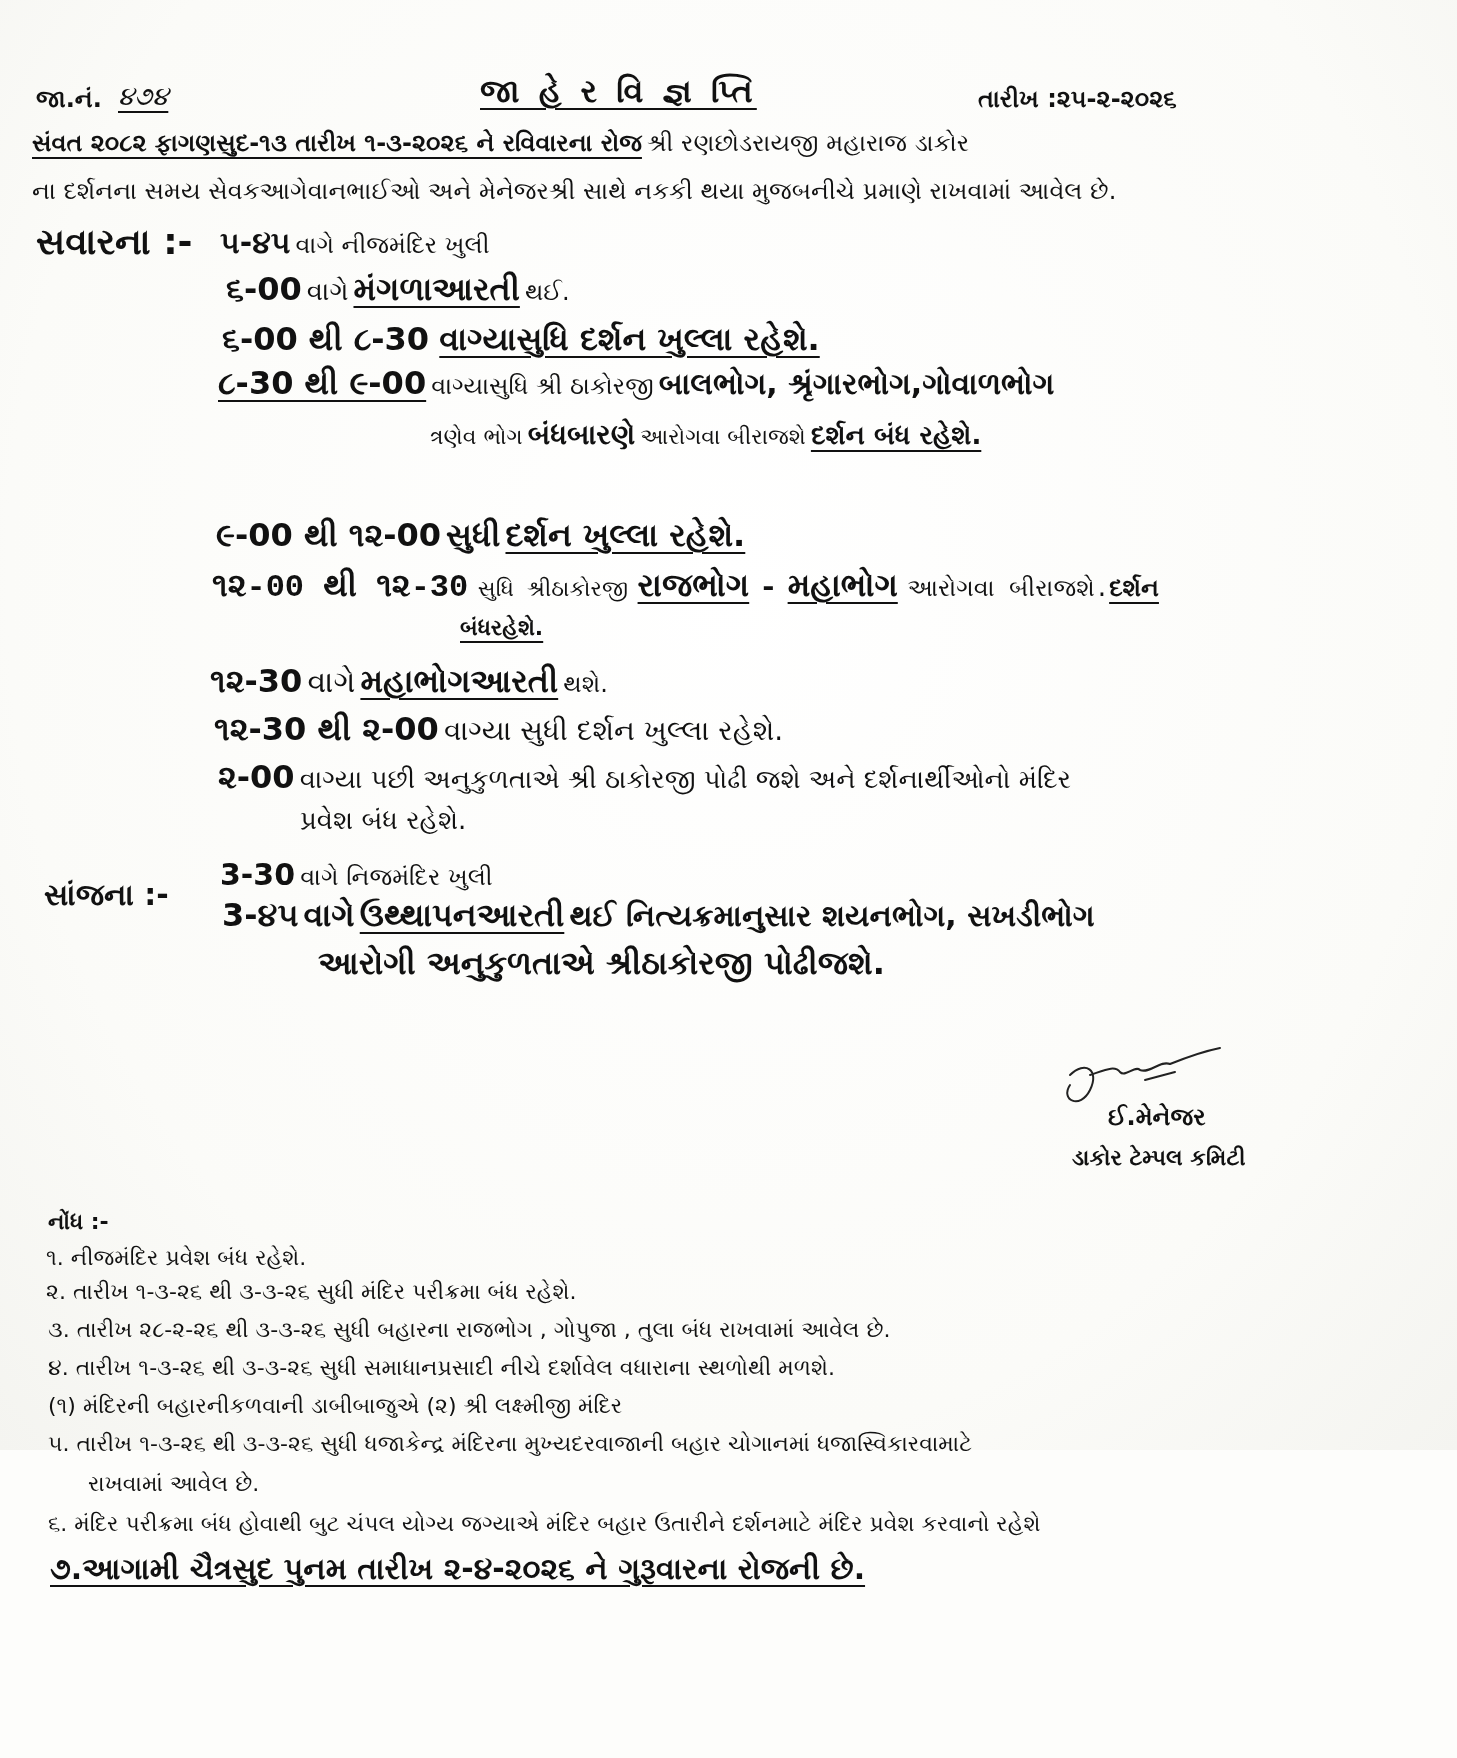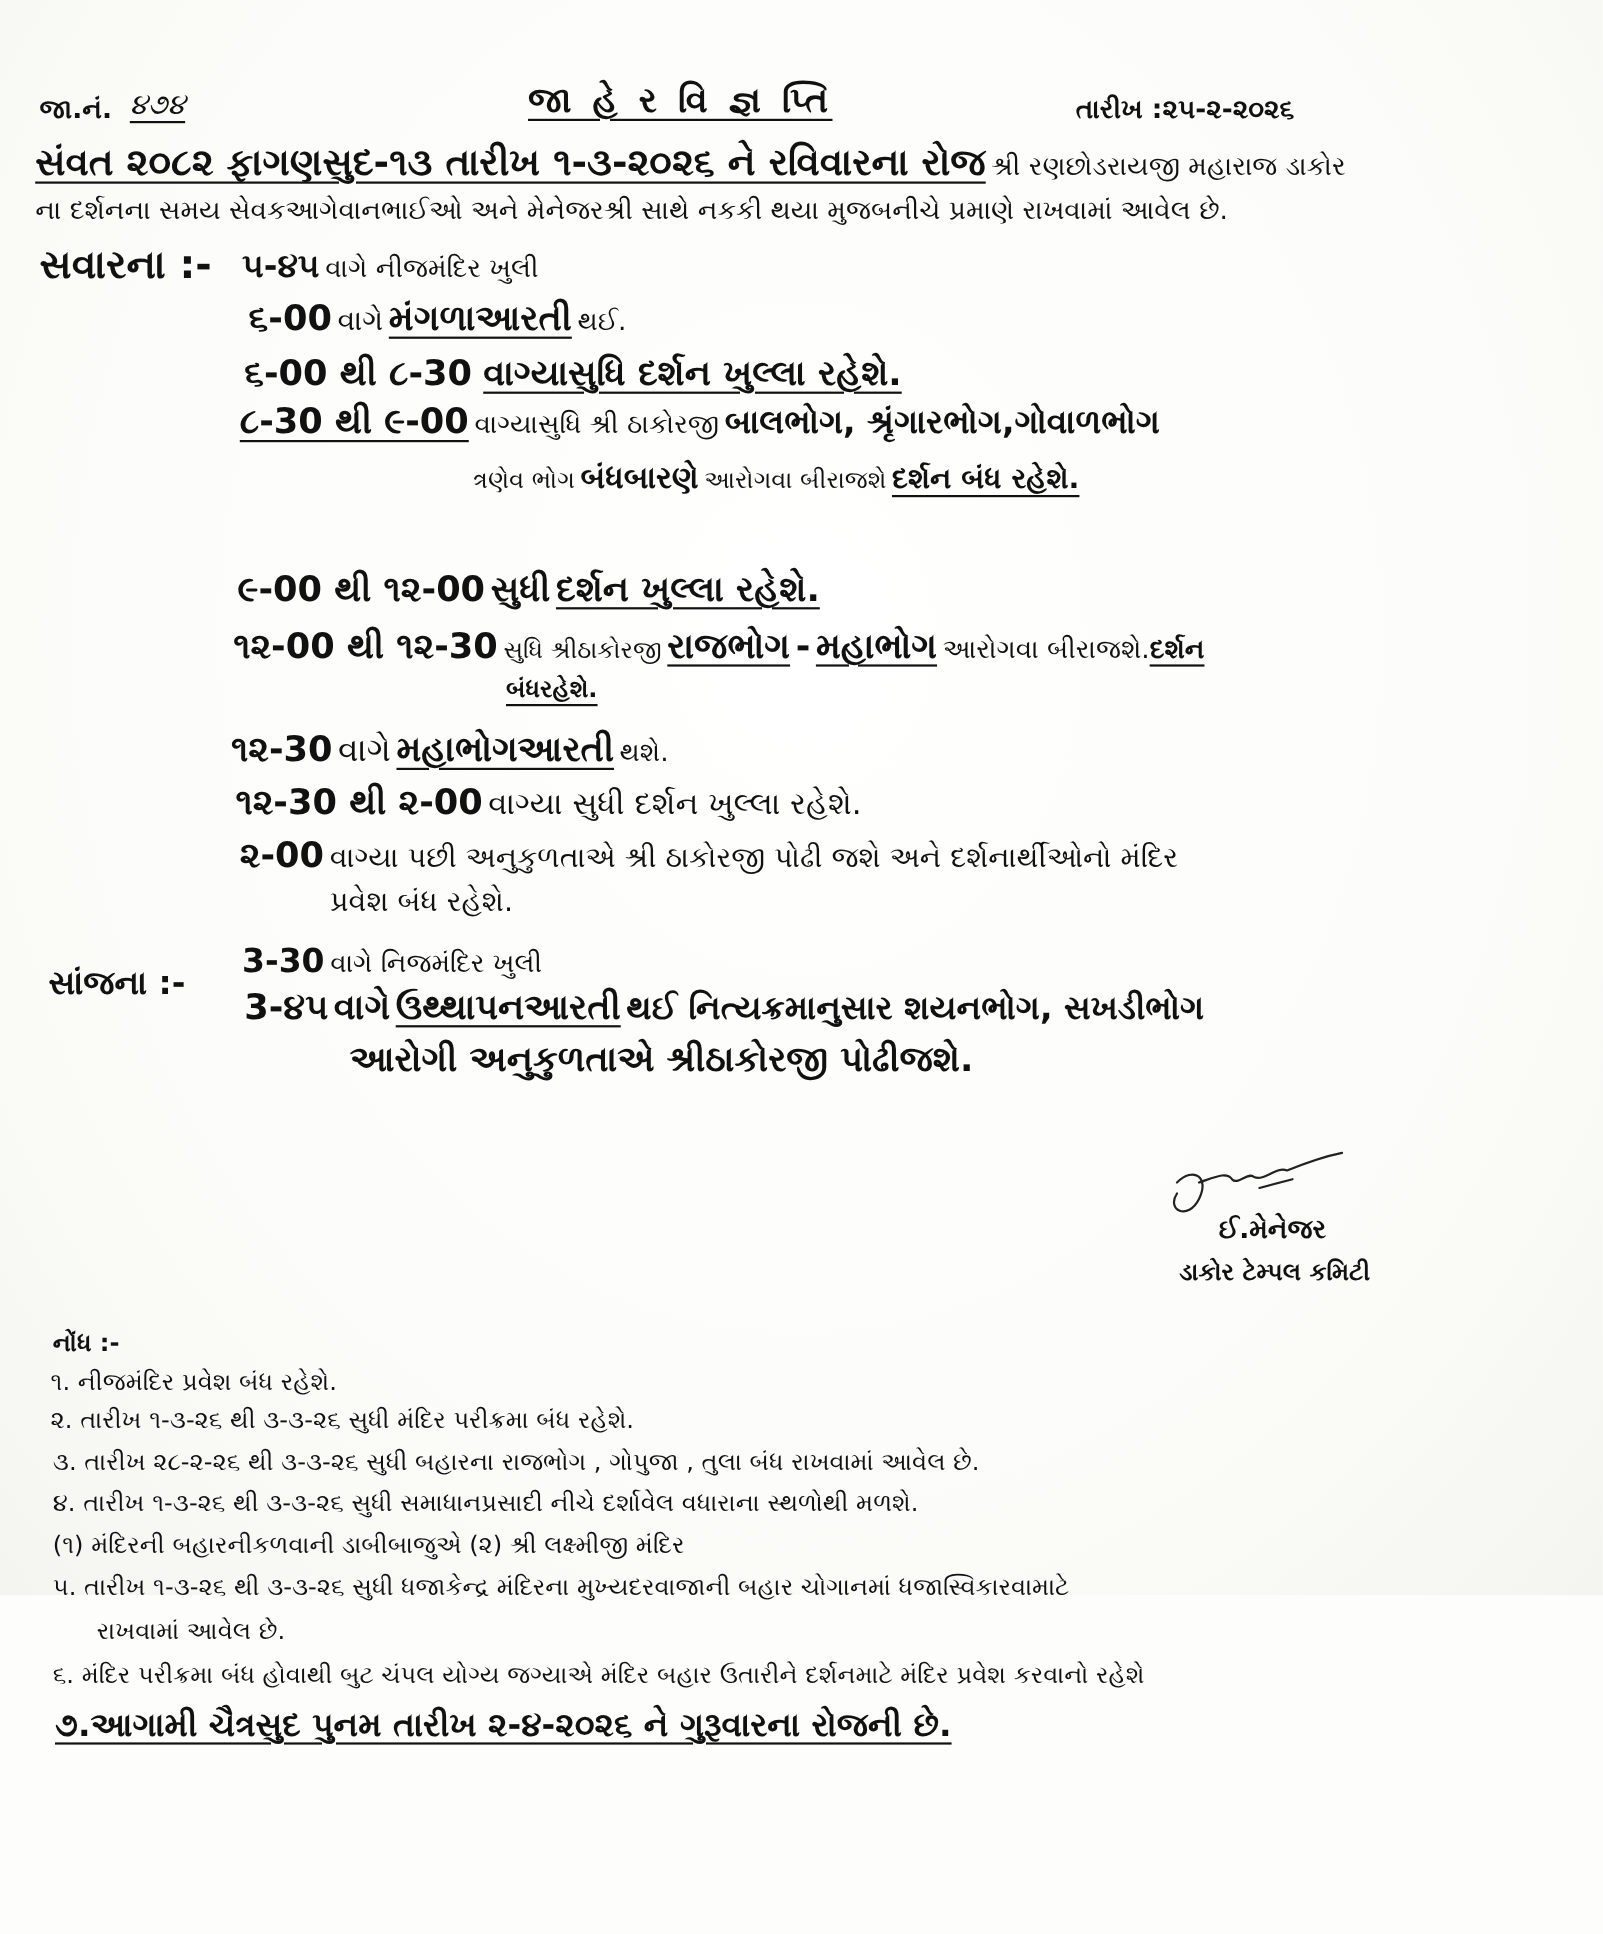--- a/index.html
+++ b/index.html
@@ -5,21 +5,21 @@
   html, body { margin:0; padding:0; }
   body { width:1457px; height:1758px; background:#fdfdfb; position:relative; overflow:hidden;
          font-family:"DejaVu Sans", sans-serif; color:#111; }
   .page { position:absolute; left:0; top:0; width:1457px; height:1450px;
           background: radial-gradient(ellipse at 50% 40%, #ffffff 0%, #fbfbf8 70%, #f4f4f0 100%); }
   .ln { position:absolute; white-space:nowrap; line-height:1.1; }
   .b { font-weight:bold; }
   .u { text-decoration:underline; text-decoration-thickness:2px; text-underline-offset:6px; }
   .s22 { font-size:22px; } .s24 { font-size:24px; } .s26 { font-size:26px; }
   .s28 { font-size:28px; } .s30 { font-size:30px; } .s32 { font-size:32px; }
-  .s34 { font-size:34px; } .s36 { font-size:36px; }
+  .s34 { font-size:24px; } .s36 { font-size:36px; }
   .sig { position:absolute; left:1060px; top:1040px; width:170px; height:80px; }
 </style>
 </head>
 <body>
 
 <div class="page">
 
   <div class="ln s24 b" style="left:36px;top:86px;">જા.નં.</div>
   <div class="ln s26 u" style="left:118px;top:82px;font-style:italic;">૪૭૪</div>
   <div class="ln s32 b u" style="left:480px;top:74px;letter-spacing:4px;">જા હે ર વિ જ્ઞ પ્તિ</div>
@@ -65,21 +65,21 @@
     <span class="s26 b u">દર્શન બંધ રહેશે.</span>
   </div>
 
 
   <div class="ln" style="left:216px;top:518px;">
     <span class="s32 b">૯-00 થી ૧૨-00</span>
     <span class="s32 b">સુધી</span>
     <span class="s32 b u">દર્શન ખુલ્લા રહેશે.</span>
   </div>
 
-  <div class="ln" style="left:212px;top:570px;">
+  <div class="ln" style="left:212px;top:570px;font-family:Liberation Mono, monospace;">
     <span class="s32 b">૧૨-00 થી ૧૨-30</span>
     <span class="s22">સુધિ શ્રીઠાકોરજી</span>
     <span class="s32 b u">રાજભોગ</span>
     <span class="s32 b">-</span>
     <span class="s32 b u">મહાભોગ</span>
     <span class="s24">આરોગવા બીરાજશે.</span><span class="s24 b u">દર્શન</span>
   </div>
   <div class="ln s22 b u" style="left:460px;top:616px;">બંધરહેશે.</div>
 
   <div class="ln" style="left:210px;top:664px;">

